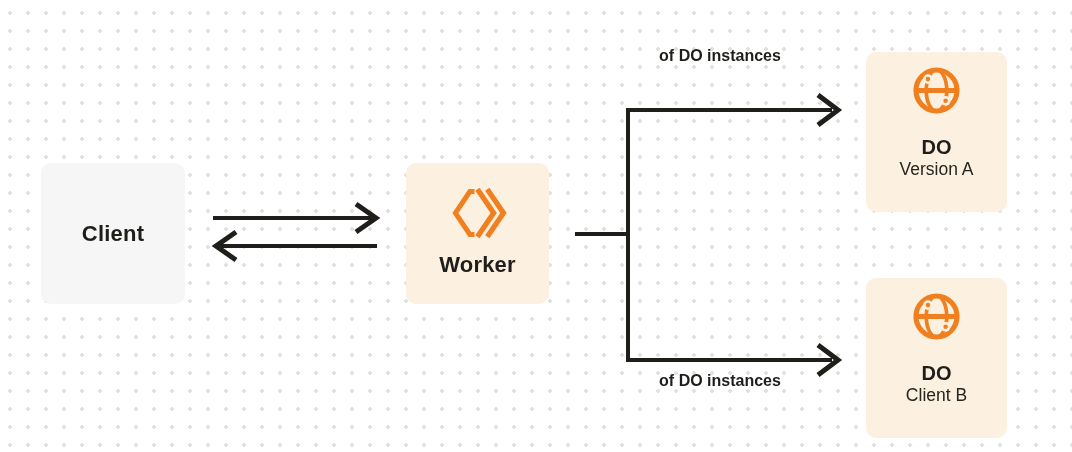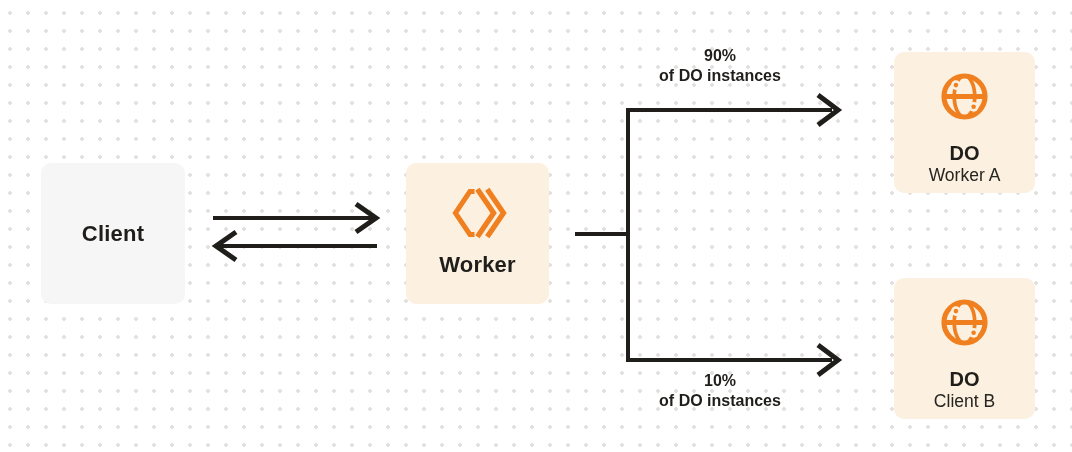--- a/index.html
+++ b/index.html
@@ -42,24 +42,24 @@
     text-align:right;
   }
   .worker-node{
     left:406px; top:163px;
     width:143px; height:141px;
     background:#fcf0e1;
     padding-top:21px;
     align-items:center;
   }
   .do-node{
-    left:894px;
-    width:141px; height:141px;
+    left:866px;
+    width:141px; height:160px;
     background:#fcf0e1;
-    padding-top:16px;
+    padding-top:10px;
   }
   .do-a{ top:52px; }
   .do-b{ top:278px; }
   .node-label{
     font-size:22px;
     font-weight:700;
     letter-spacing:0.2px;
     color:#1f1e1b;
   }
   .worker-node .node-label{ margin-top:10px; }
@@ -123,43 +123,41 @@
       <g stroke="#F0801F" fill="none" stroke-linejoin="miter" stroke-linecap="butt">
         <path d="M44,13 H36 L11,50 L36,87 H44" stroke-width="8.5"></path>
         <path d="M49,9 L77,50 L49,91" stroke-width="9"></path>
         <path d="M66,9 L94,50 L66,91" stroke-width="9"></path>
       </g>
     </svg>
     <div class="node-label">Worker</div>
   </div>
 
   <div class="edge-label edge-label-top">
-    <div>90%</div>
     <div>of DO instances</div>
   </div>
 
   <div class="edge-label edge-label-bottom">
-    <div>10%</div>
     <div>of DO instances</div>
   </div>
 
   <div class="node do-node do-a">
     <svg class="icon-svg" width="57" height="57" viewBox="0 0 100 100" xmlns="http://www.w3.org/2000/svg">
       <g stroke="#F0801F" fill="none" stroke-linecap="butt">
         <circle cx="50" cy="50" r="36" stroke-width="9"></circle>
         <path d="M14,50 H86" stroke-width="9"></path>
         <ellipse cx="50" cy="50" rx="18" ry="36" stroke-width="6.5"></ellipse>
       </g>
       <circle cx="35" cy="30" r="8.5" fill="#FCF0E1"></circle>
       <circle cx="35" cy="30" r="4" fill="#F0801F"></circle>
       <circle cx="66" cy="68" r="8.5" fill="#FCF0E1"></circle>
       <circle cx="66" cy="68" r="4" fill="#F0801F"></circle>
     </svg>
     <div class="do-title">DO</div>
-    <div class="do-subtitle">Worker A</div>
+    <div class="do-subtitle">Version A</div>
   </div>
 
   <div class="node do-node do-b">
     <svg class="icon-svg" width="57" height="57" viewBox="0 0 100 100" xmlns="http://www.w3.org/2000/svg">
       <g stroke="#F0801F" fill="none" stroke-linecap="butt">
         <circle cx="50" cy="50" r="36" stroke-width="9"></circle>
         <path d="M14,50 H86" stroke-width="9"></path>
         <ellipse cx="50" cy="50" rx="18" ry="36" stroke-width="6.5"></ellipse>
       </g>
       <circle cx="35" cy="30" r="8.5" fill="#FCF0E1"></circle>

